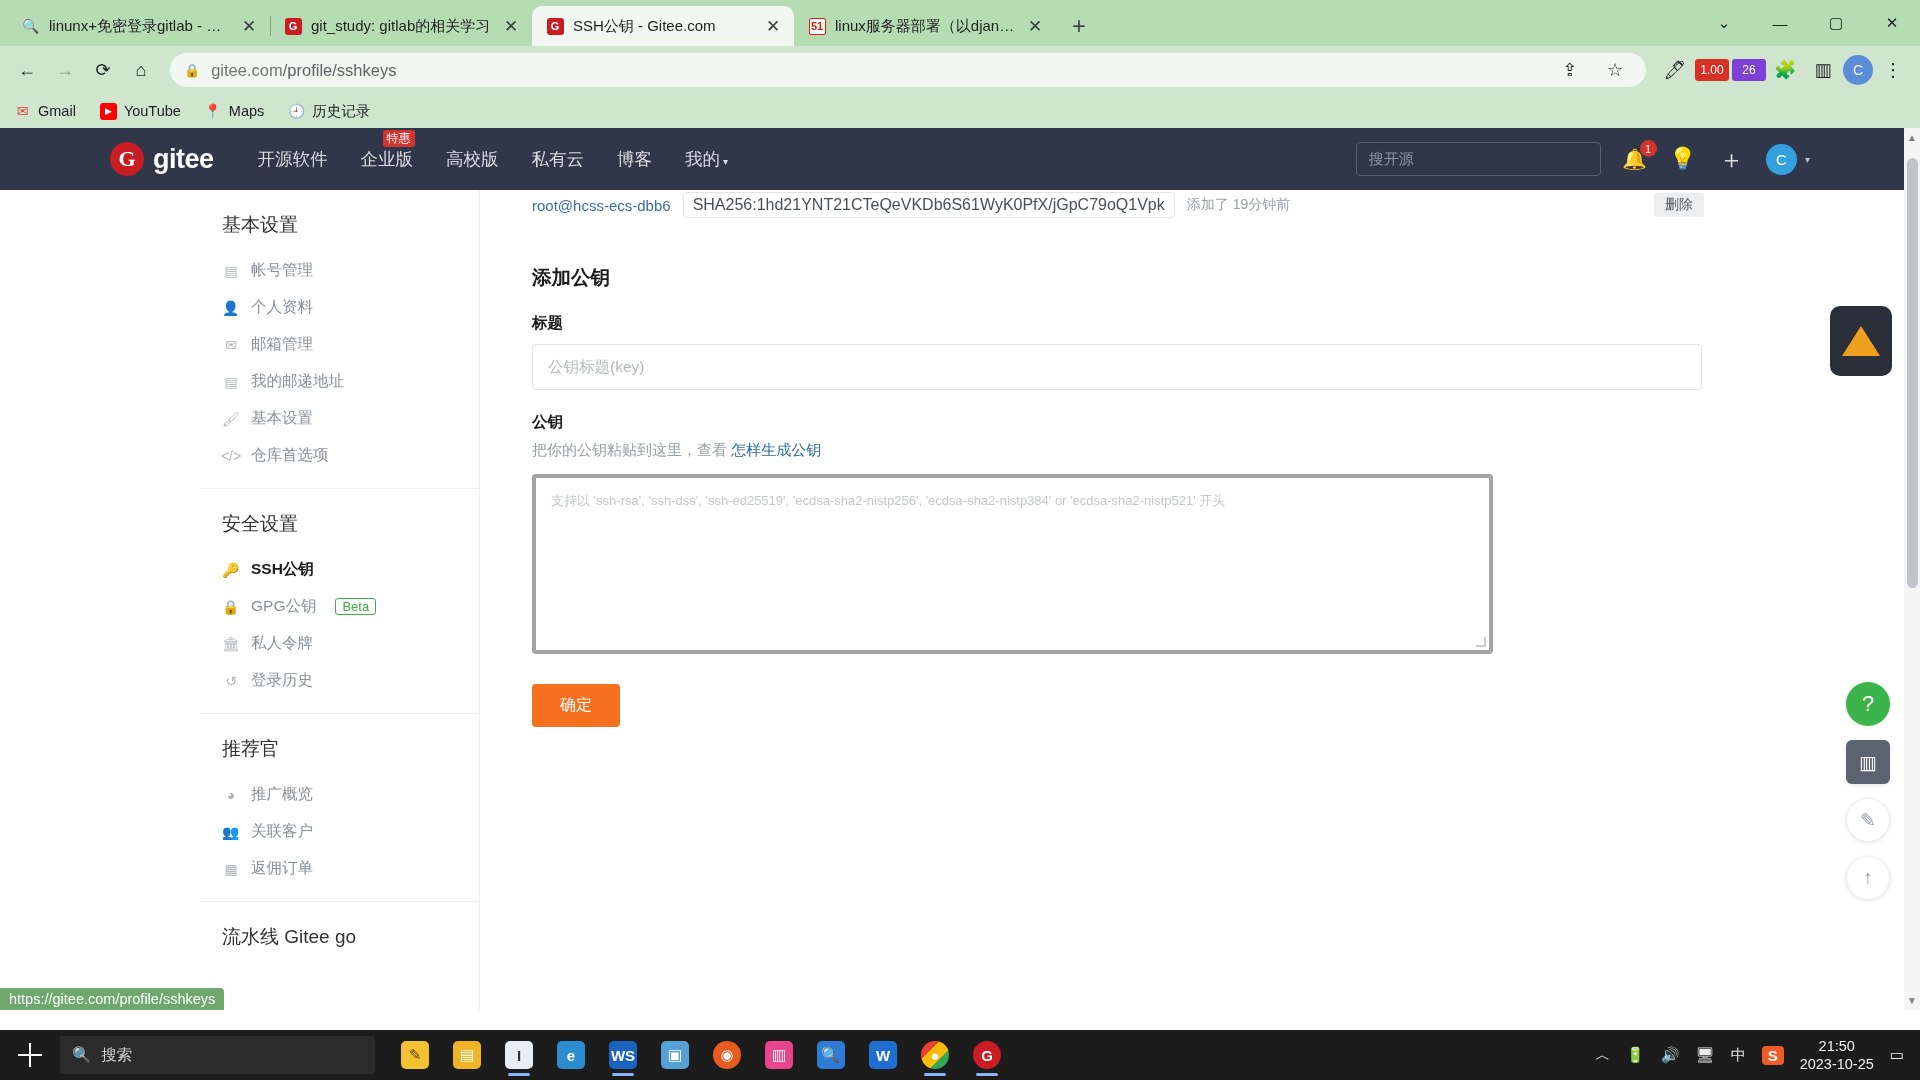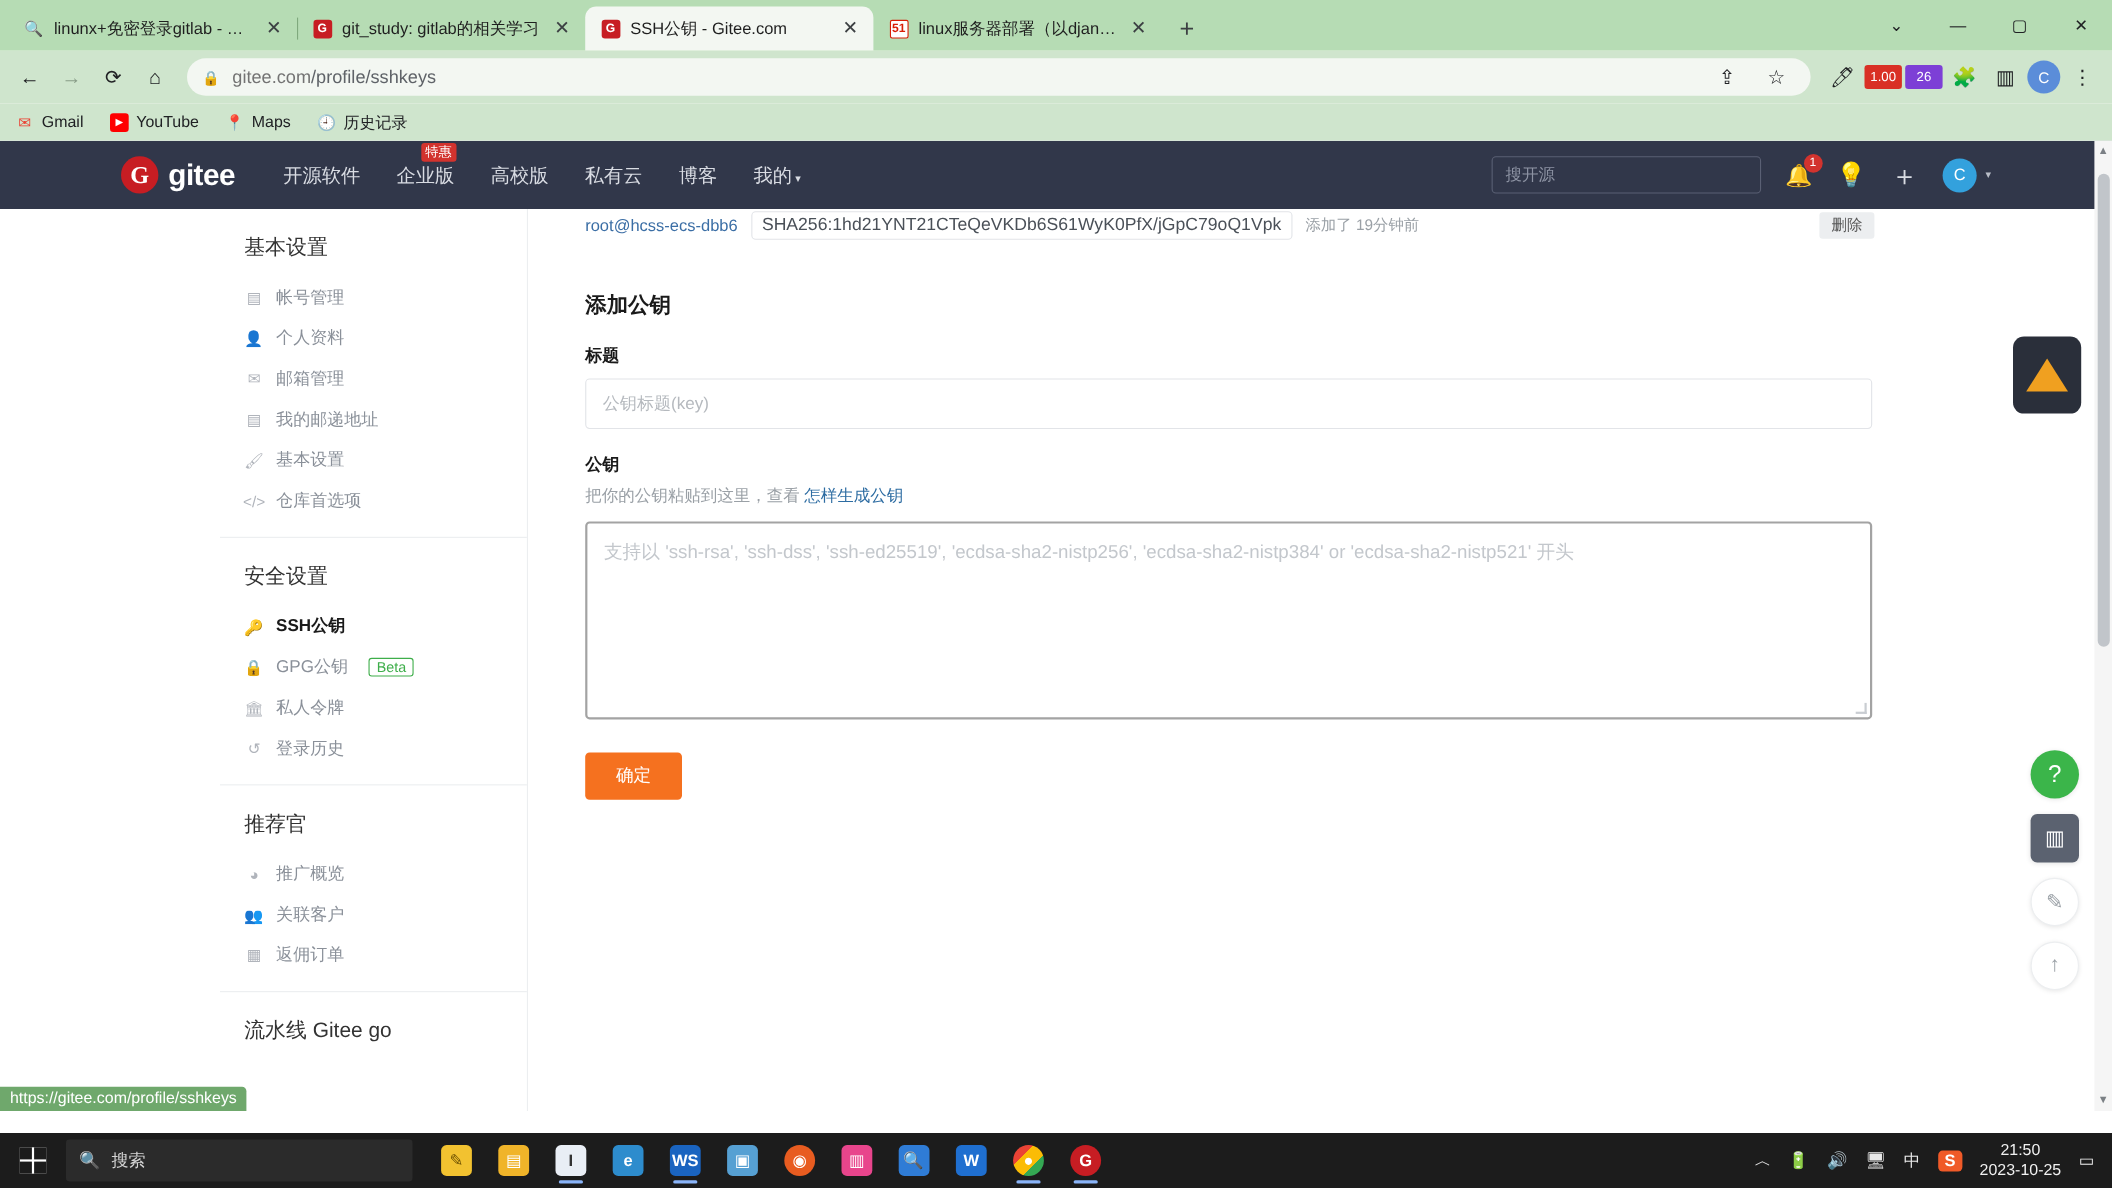--- a/index.html
+++ b/index.html
@@ -122,22 +122,22 @@
   .form-h { font-size:19.5px; color:#1a1a1a; font-weight:bold; margin-top:46px; }
   .f-label { font-size:15.5px; color:#1a1a1a; font-weight:bold; margin-top:22px; }
   .f-help { font-size:15px; color:#9aa0a6; margin-top:8px; }
   .f-help a { color:#2d6ca2; text-decoration:none; }
   .f-input {
      width:1170px; height:46px; border:1px solid #e2e4e8; border-radius:4px; margin-top:10px;
      padding:0 15px; font-size:15.5px; color:#b5b9be; display:flex; align-items:center;
      font-family:"Liberation Sans",sans-serif;
   }
   .f-textarea {
-     width:1170px; height:180px; border:2px solid #a3a3a3; border-radius:4px; margin-top:14px;
-     padding:14px 15px; font-size:17px; color:#c3c7cc; position:relative;
+     width:961px; height:180px; border:4px solid #a3a3a3; border-radius:4px; margin-top:14px;
+     padding:14px 15px; font-size:13px; color:#c3c7cc; position:relative;
      font-family:"Liberation Sans",sans-serif; overflow:hidden; white-space:nowrap;
   }
   .resize-grip { position:absolute; right:3px; bottom:3px; width:10px; height:10px;
      border-right:2px solid #c9cdd2; border-bottom:2px solid #c9cdd2; }
   .f-submit { margin-top:30px; background:#f5711f; color:#fff; font-size:16px; border:none;
      border-radius:4px; padding:11px 28px; font-family:"Liberation Sans",sans-serif; }
 
   
   .float-kiwi { position:absolute; right:28px; top:178px; width:62px; height:70px;
      background:#2a2f3a; border-radius:10px; display:flex; align-items:center; justify-content:center; }

